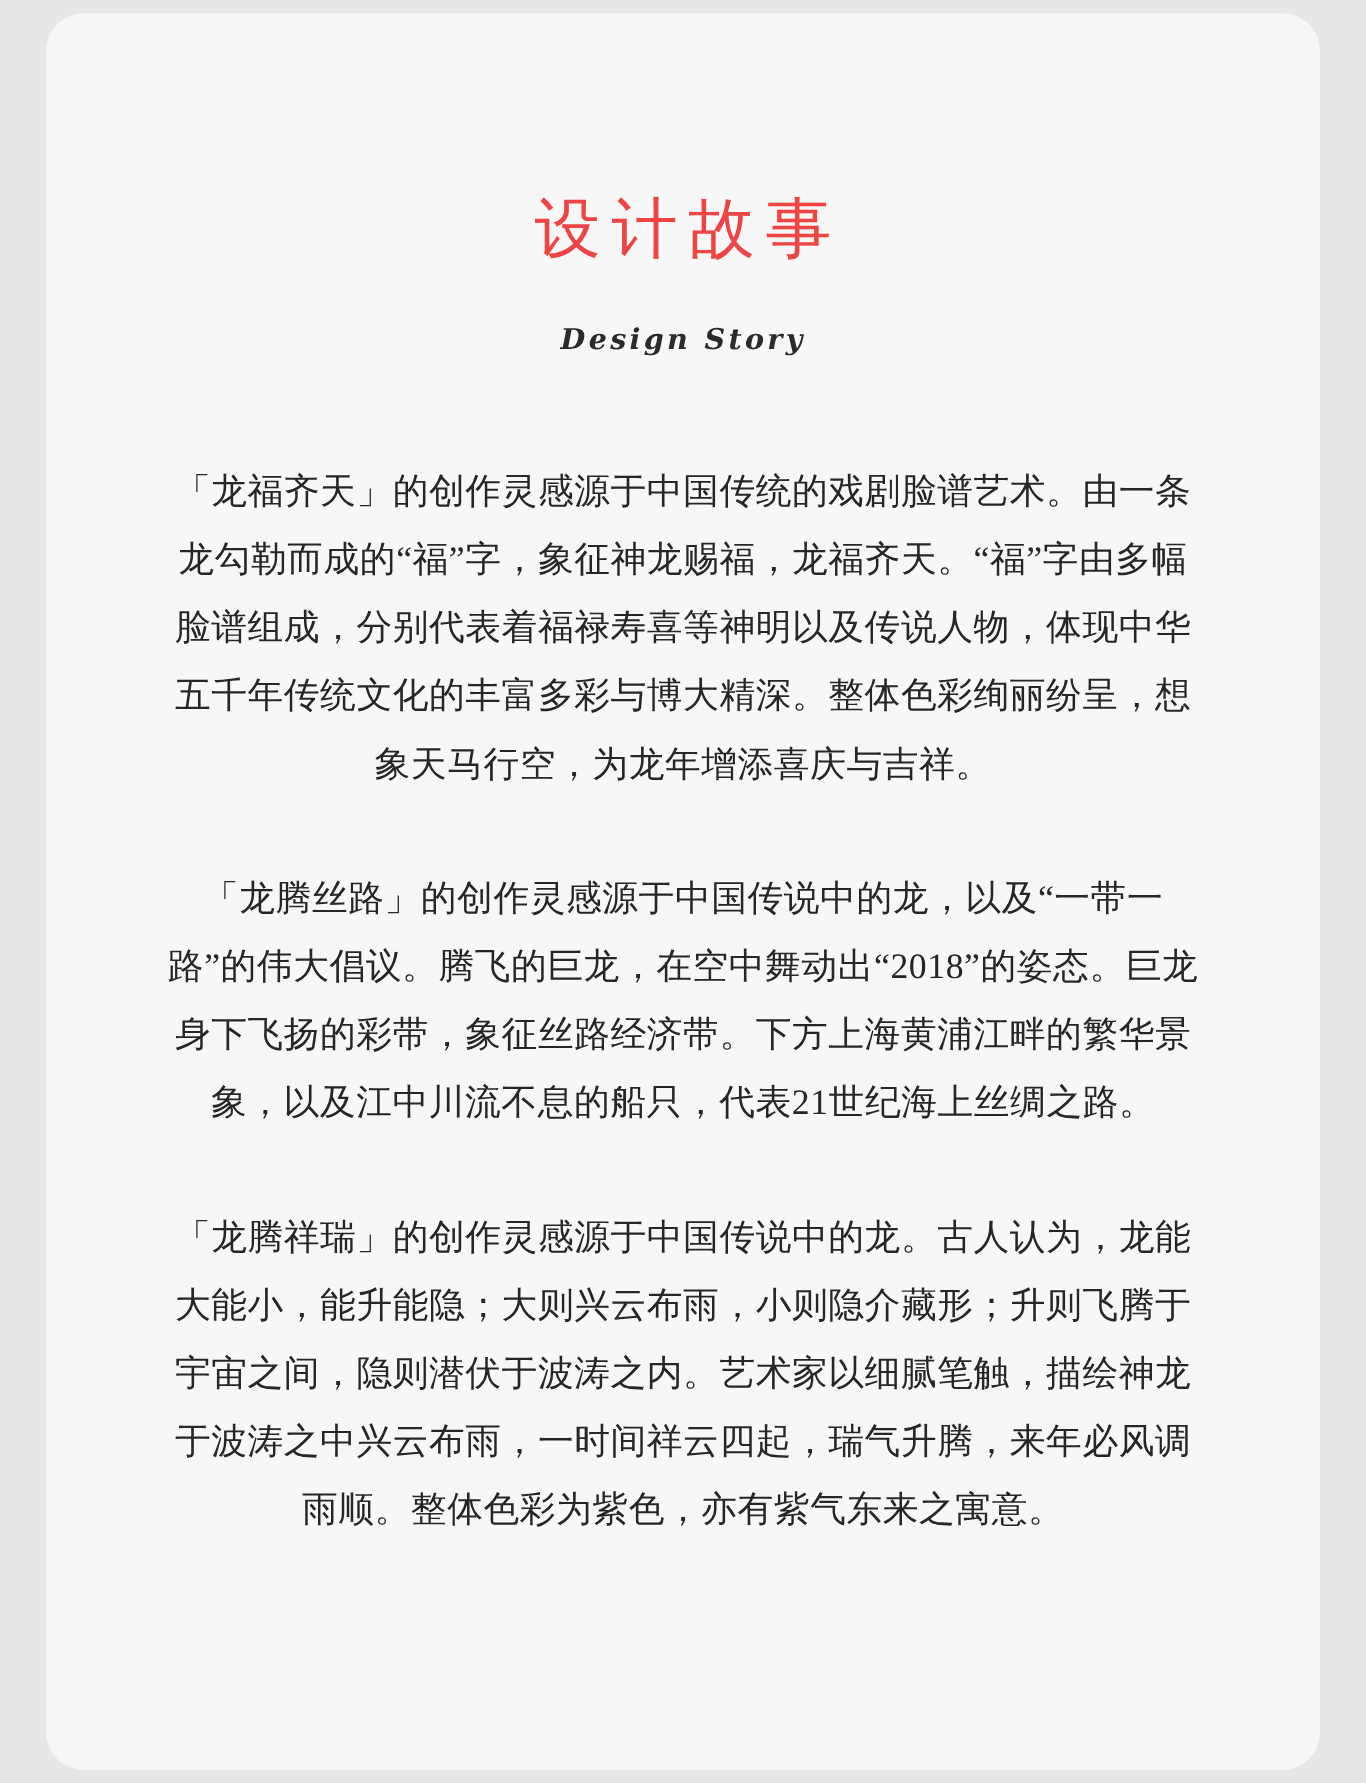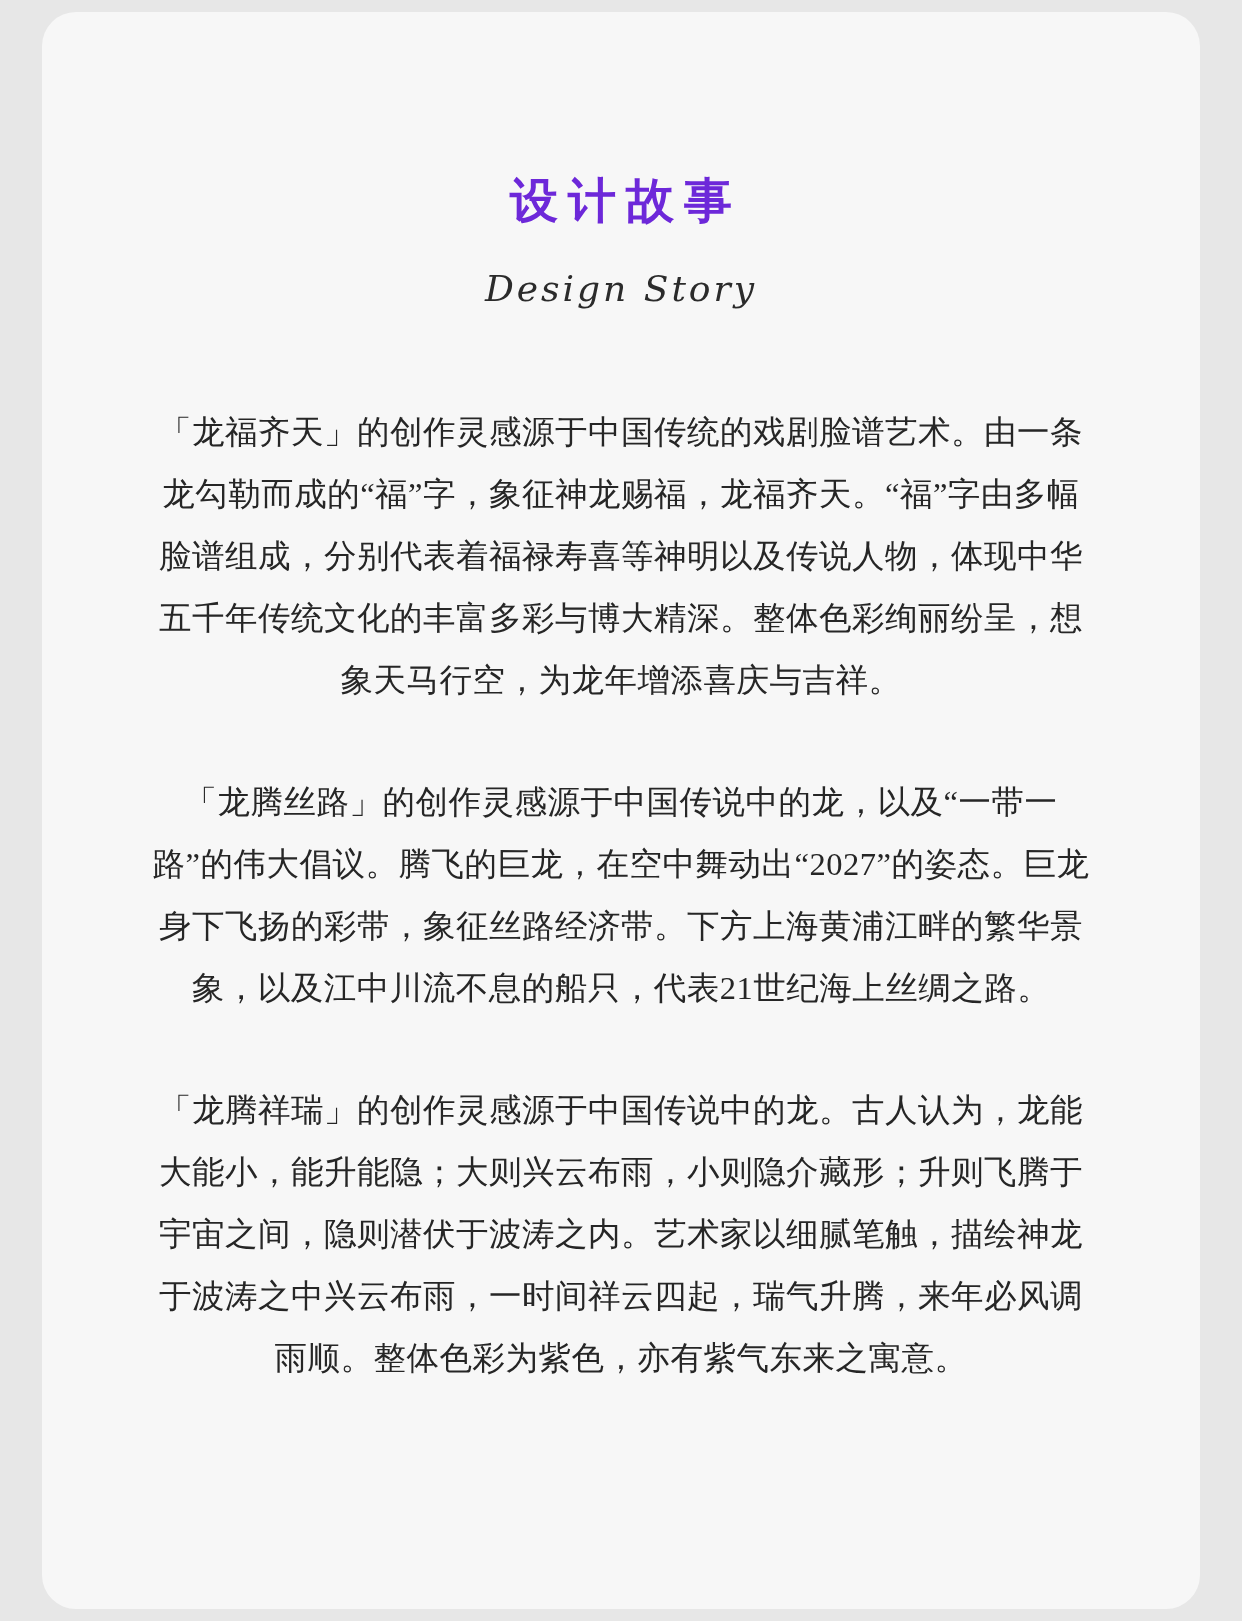--- a/index.html
+++ b/index.html
@@ -26,34 +26,35 @@
   }
   .content {
     padding: 0 110px;
   }
   .title-block {
     text-align: center;
     padding-top: 160px;
   }
   .title-cn {
     font-family: "Liberation Serif", serif;
-    font-size: 48px;
-    font-weight: 700;
+    font-size: 60px;
+    font-weight: 400;
     letter-spacing: 10px;
-    color: #6d28d9;
+    color: #ef4444;
     line-height: 1.2;
     margin: 0 0 0 10px;
   }
   .title-en {
     font-family: "DejaVu Serif", serif;
     font-style: italic;
-    font-size: 36px;
+    font-size: 26px;
     letter-spacing: 3px;
     color: #2b2b2b;
-    margin-top: 38px;
+    margin-top: 50px;
+    font-weight: bold;
   }
   .story-body {
     margin-top: 92px;
   }
   .paragraph {
     font-family: "Liberation Serif", serif;
     font-size: 32.5px;
     line-height: 62px;
     color: #262626;
     text-align: center;
@@ -71,18 +72,18 @@
 <div class="page-card">
   <div class="content">
 
     <div class="title-block">
       <div class="title-cn">设计故事</div>
       <div class="title-en">Design Story</div>
     </div>
 
     <div class="story-body">
       <p class="paragraph">「龙福齐天」的创作灵感源于中国传统的戏剧脸谱艺术。由一条龙勾勒而成的“福”字，象征神龙赐福，龙福齐天。“福”字由多幅脸谱组成，分别代表着福禄寿喜等神明以及传说人物，体现中华五千年传统文化的丰富多彩与博大精深。整体色彩绚丽纷呈，想象天马行空，为龙年增添喜庆与吉祥。</p>
-      <p class="paragraph">「龙腾丝路」的创作灵感源于中国传说中的龙，以及“一带一路”的伟大倡议。腾飞的巨龙，在空中舞动出“2027”的姿态。巨龙身下飞扬的彩带，象征丝路经济带。下方上海黄浦江畔的繁华景象，以及江中川流不息的船只，代表21世纪海上丝绸之路。</p>
+      <p class="paragraph">「龙腾丝路」的创作灵感源于中国传说中的龙，以及“一带一路”的伟大倡议。腾飞的巨龙，在空中舞动出“2018”的姿态。巨龙身下飞扬的彩带，象征丝路经济带。下方上海黄浦江畔的繁华景象，以及江中川流不息的船只，代表21世纪海上丝绸之路。</p>
       <p class="paragraph">「龙腾祥瑞」的创作灵感源于中国传说中的龙。古人认为，龙能大能小，能升能隐；大则兴云布雨，小则隐介藏形；升则飞腾于宇宙之间，隐则潜伏于波涛之内。艺术家以细腻笔触，描绘神龙于波涛之中兴云布雨，一时间祥云四起，瑞气升腾，来年必风调雨顺。整体色彩为紫色，亦有紫气东来之寓意。</p>
     </div>
 
   </div>
 </div>
 
 </body></html>

